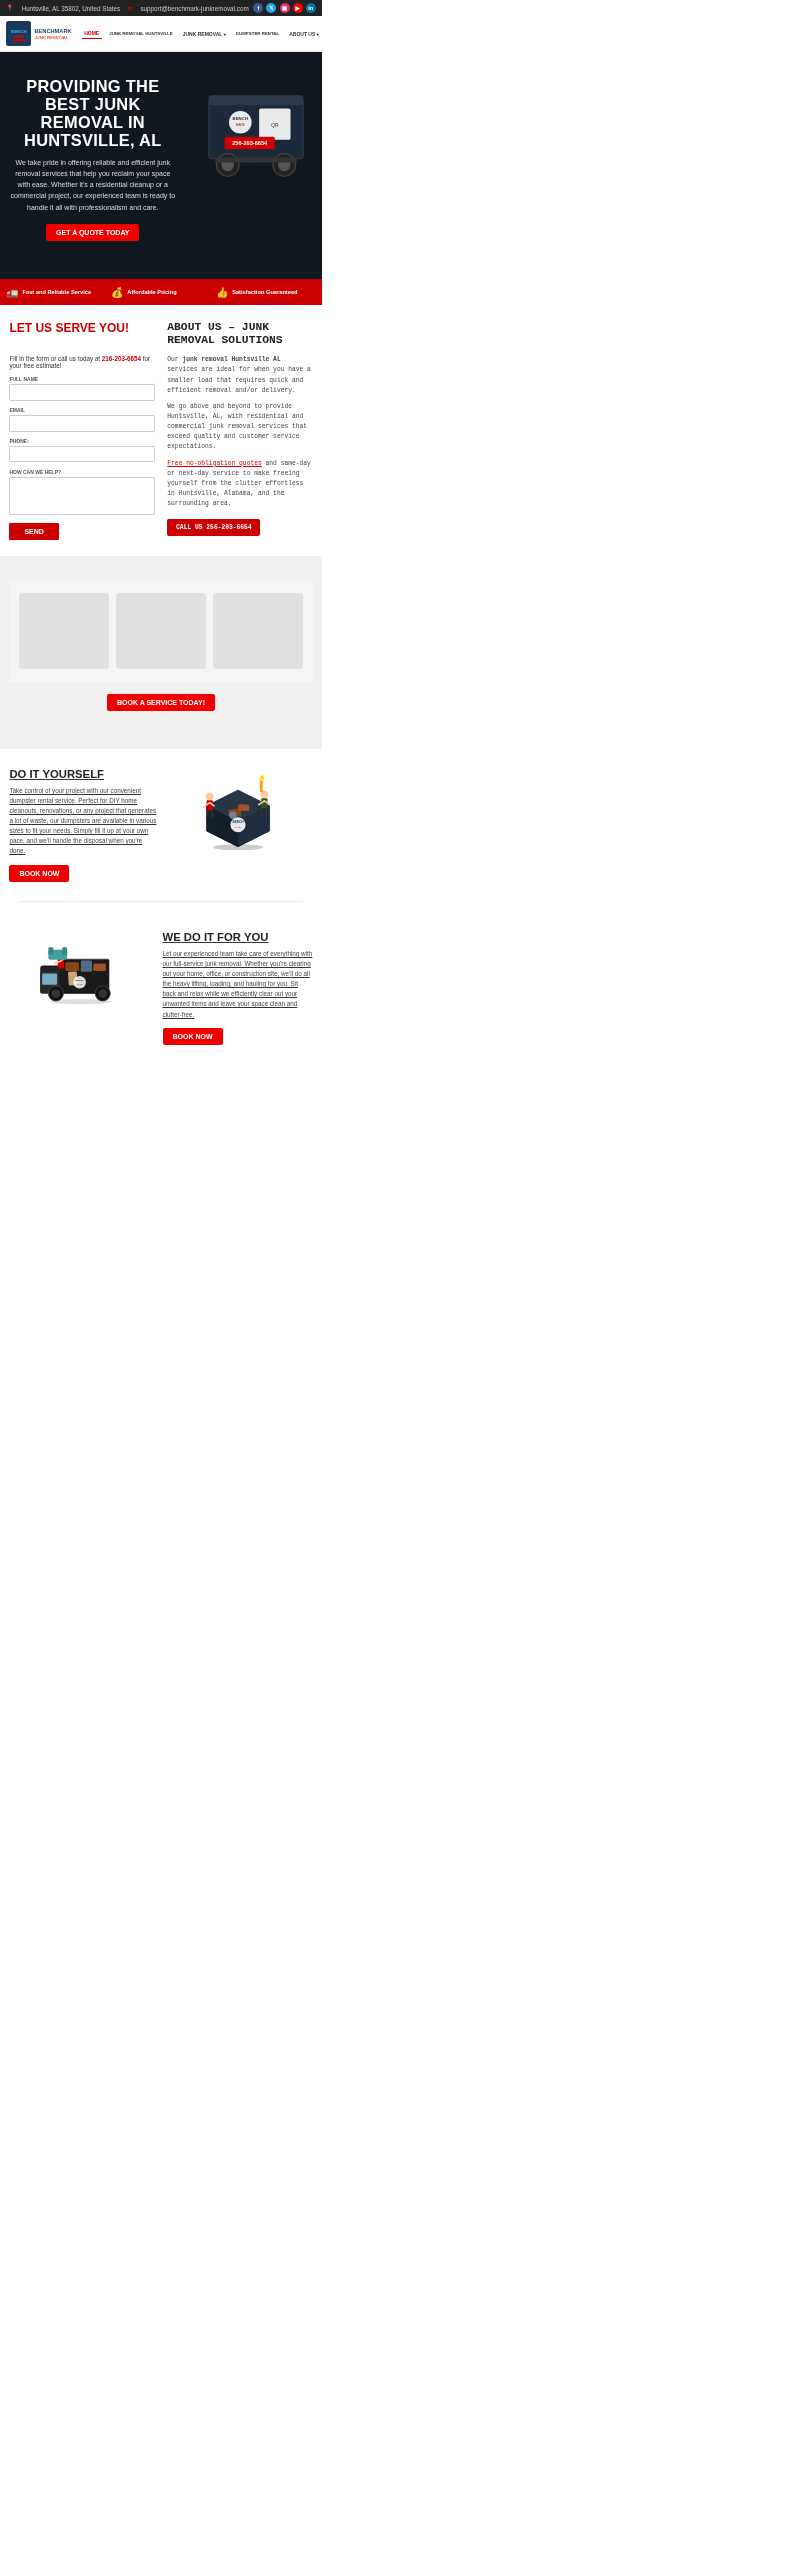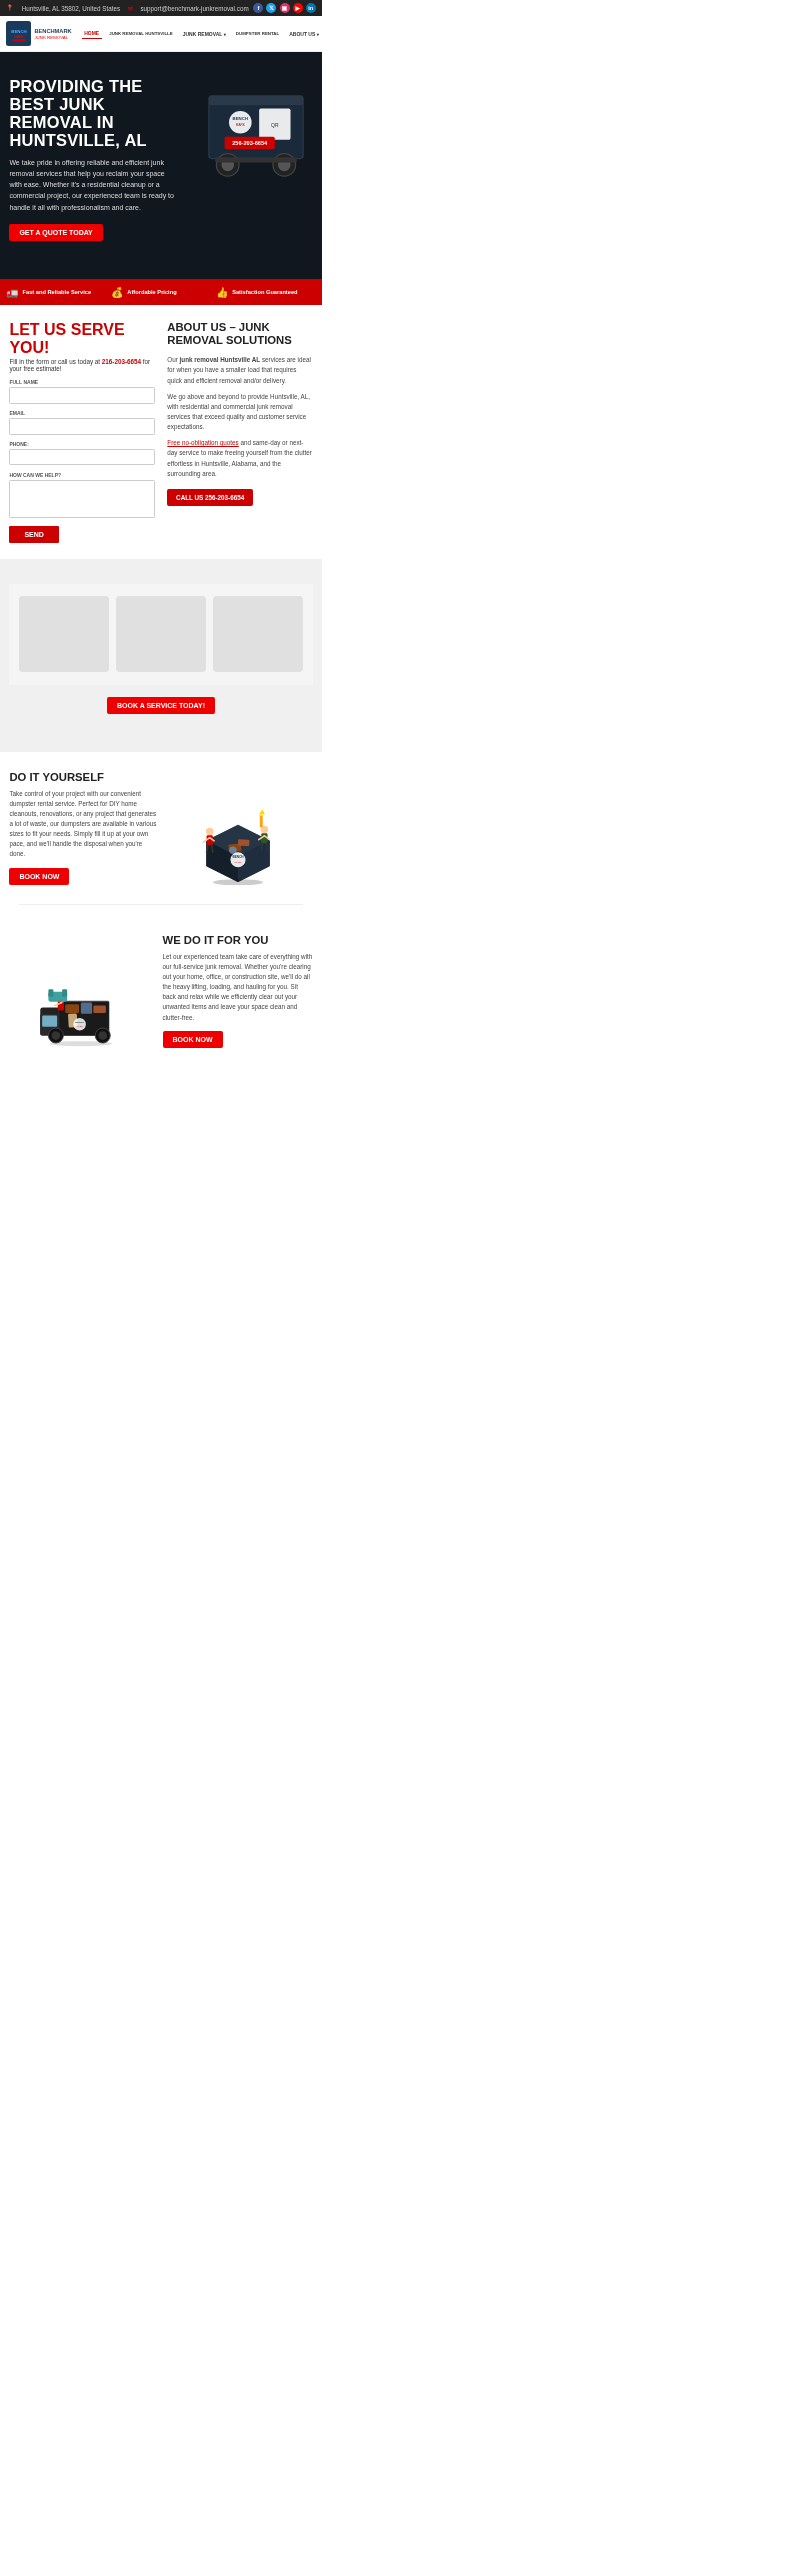--- a/index.html
+++ b/index.html
@@ -59,21 +59,21 @@
 
     
     .hero {
       background: linear-gradient(rgba(0,0,0,0.6), rgba(0,0,0,0.6)), #2a3a4a;
       color: #fff;
       padding: 25px 9.4px 38px;
       position: relative;
       min-height: 164px;
       overflow: hidden;
     }
-    .hero-content { max-width: 55%; }
+    .hero-content { max-width: 55%; text-align: center; }
     .hero h1 {
       font-size: 16.4px; font-weight: 900; text-transform: uppercase; line-height: 1.1;
       margin-bottom: 7.5px; letter-spacing: 0.3px;
     }
     .hero p { font-size: 7px; line-height: 1.6; margin-bottom: 11.3px; color: #ddd; }
     .btn-red {
       background: #e00; color: #fff; border: none; padding: 5px 10px;
       font-size: 7px; font-weight: bold; text-transform: uppercase; cursor: pointer; border-radius: 1.9px;
       display: inline-block; text-decoration: none;
     }
@@ -96,25 +96,25 @@
     .feature-icon { font-size: 10px; }
 
     
     .two-col {
       display: flex;
       gap: 12.6px;
       padding: 15.7px 9.4px;
       align-items: flex-start;
     }
     .col-left { flex: 1; }
-    .col-right { flex: 1; }
+    .col-right { flex: 1; font-family: Liberation Mono, monospace; }
 
     
     .section-title-red {
-      color: #c00; font-size: 16px; font-weight: 900; text-transform: uppercase; margin-bottom: 1px;
+      color: #c00; font-size: 12px; font-weight: 900; text-transform: uppercase; margin-bottom: 20px;
     }
     .form-subtitle { font-size: 6.3px; margin-bottom: 7.5px; color: #333; }
     .form-subtitle a { color: #c00; text-decoration: none; font-weight: bold; }
     .form-group { margin-bottom: 6.3px; }
     .form-label { font-size: 5px; font-weight: bold; text-transform: uppercase; color: #555; margin-bottom: 1.9px; display: block; }
     .form-input {
       width: 100%; border: 0.6px solid #ccc; padding: 3.8px 5px; font-size: 7px; outline: none;
       border-radius: 1.3px;
     }
     .form-textarea {
@@ -149,21 +149,21 @@
     .book-btn-center {
       text-align: center; padding: 12.6px 0;
     }
 
     
     .services-section {
       padding: 19px 9.4px;
       background: #fff;
     }
     .service-row {
-      display: flex; gap: 3px; margin-bottom: 19px; align-items: flex-end;
+      display: flex; gap: 3px; margin-bottom: 19px; align-items: flex-start; text-decoration: underline;
     }
     .service-row.reverse { flex-direction: row-reverse; }
     .service-text { flex: 1; }
     .service-img { flex: 1; display: flex; justify-content: center; align-items: center; }
     .service-title {
       font-size: 11.3px; font-weight: 900; text-transform: uppercase; margin-bottom: 6.3px; color: #222;
     }
     .service-desc { font-size: 6.3px; line-height: 1.6; color: #444; margin-bottom: 8.8px; }
 
     

